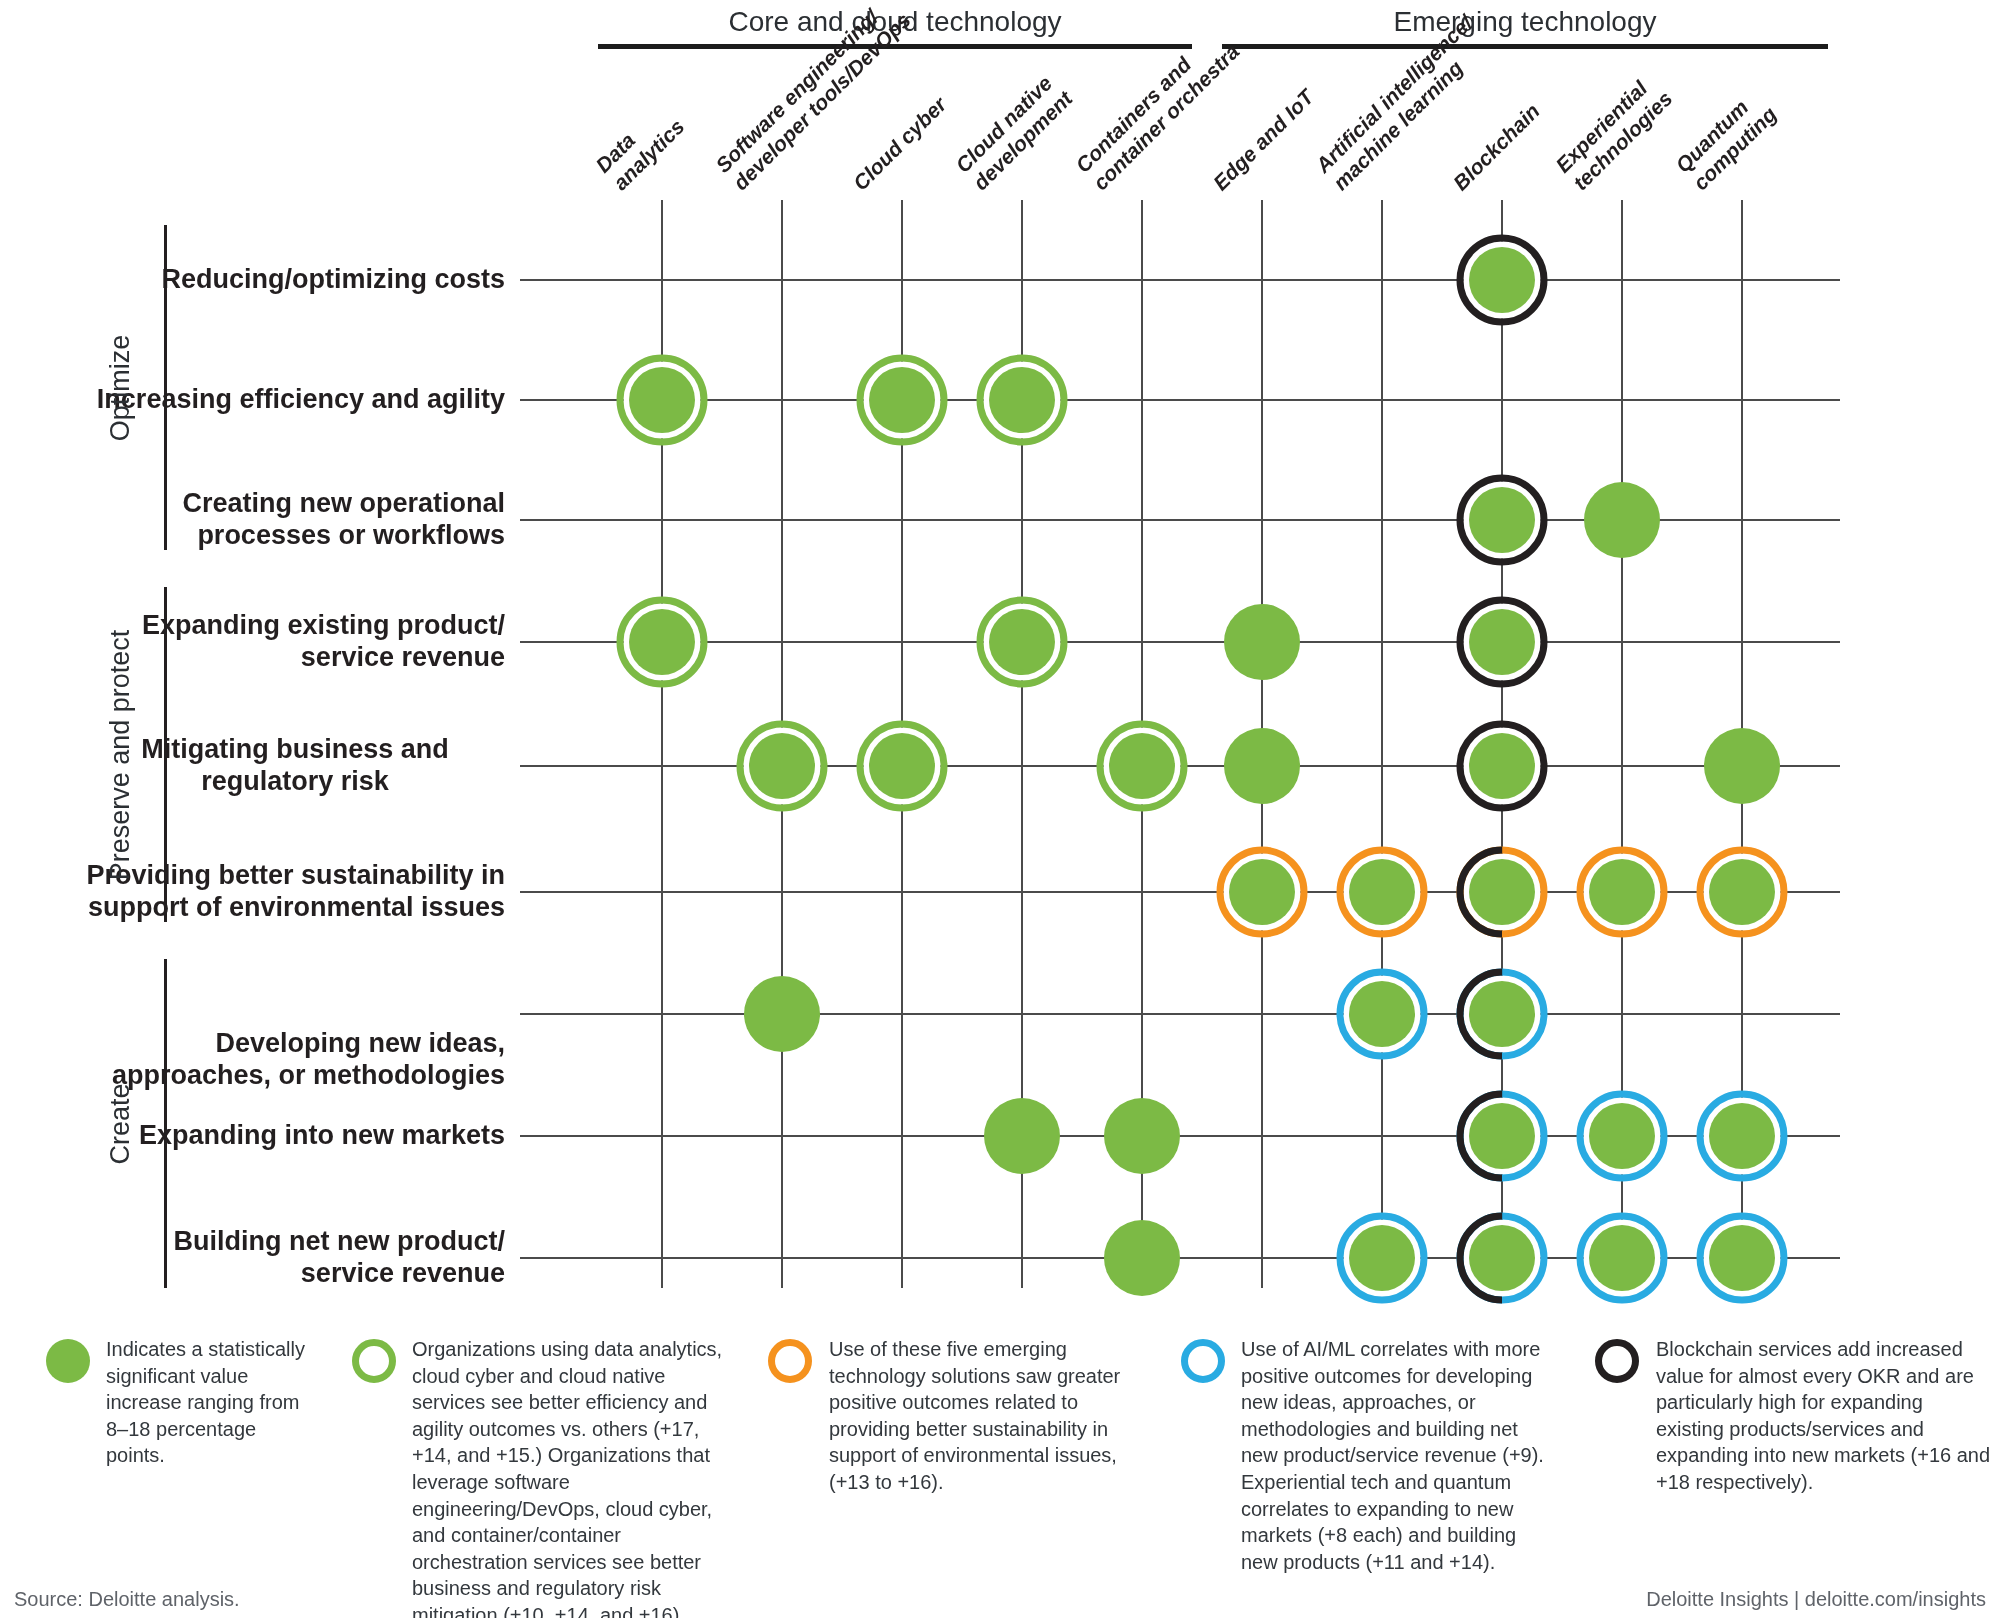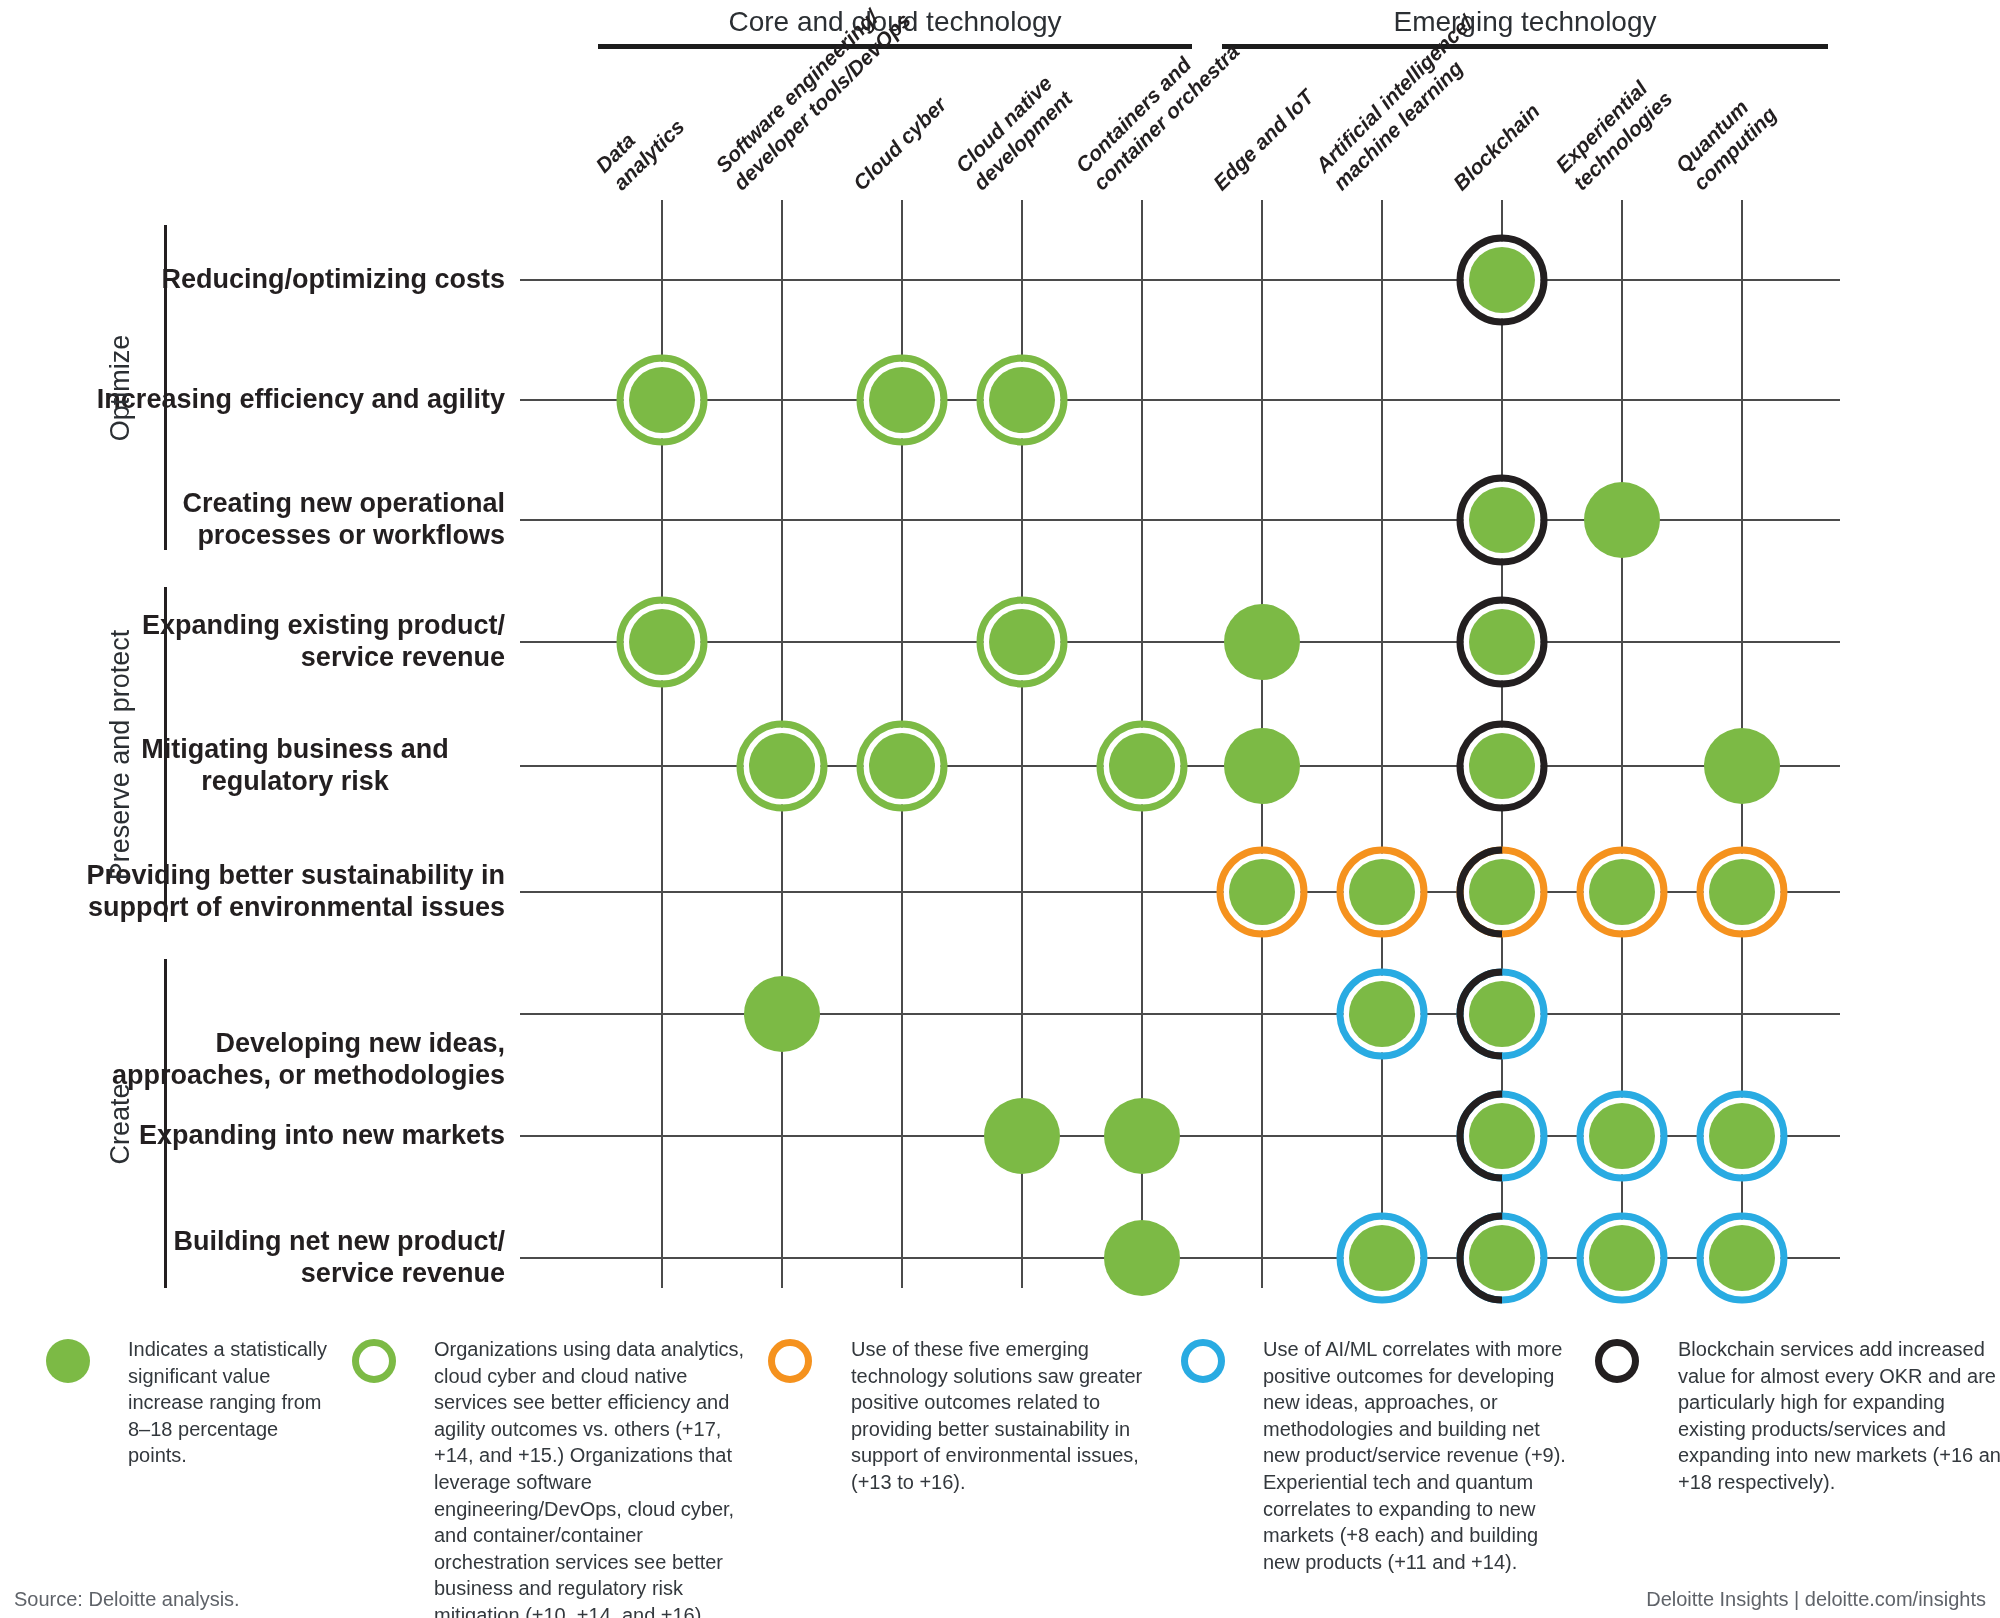--- a/index.html
+++ b/index.html
@@ -28,21 +28,21 @@
     transform:rotate(-45deg);white-space:pre;font-size:21px;font-weight:700;
     font-style:italic;color:#231f20;line-height:1.18;
   }
   .group-bracket{width:3px;background:#231f20;left:164px;}
   .group-label{
     font-size:27px;color:#2b2f33;white-space:nowrap;
     transform:translate(-50%,-50%) rotate(-90deg);
   }
   .dot-svg{position:absolute;}
   .legend-marker{border-radius:50%;box-sizing:border-box;width:44px;height:44px;}
-  .legend-text{font-size:20px;color:#33383d;line-height:1.33;margin-left:22px;}
+  .legend-text{font-size:20px;color:#33383d;line-height:1.33;}
   .footer-text{top:1588px;font-size:20px;color:#5f6369;}
   #footer-source{left:14px;}
   #footer-brand{right:14px;text-align:right;}
 </style>
 </head>
 <body>
 
 <div id="canvas">
 
 

